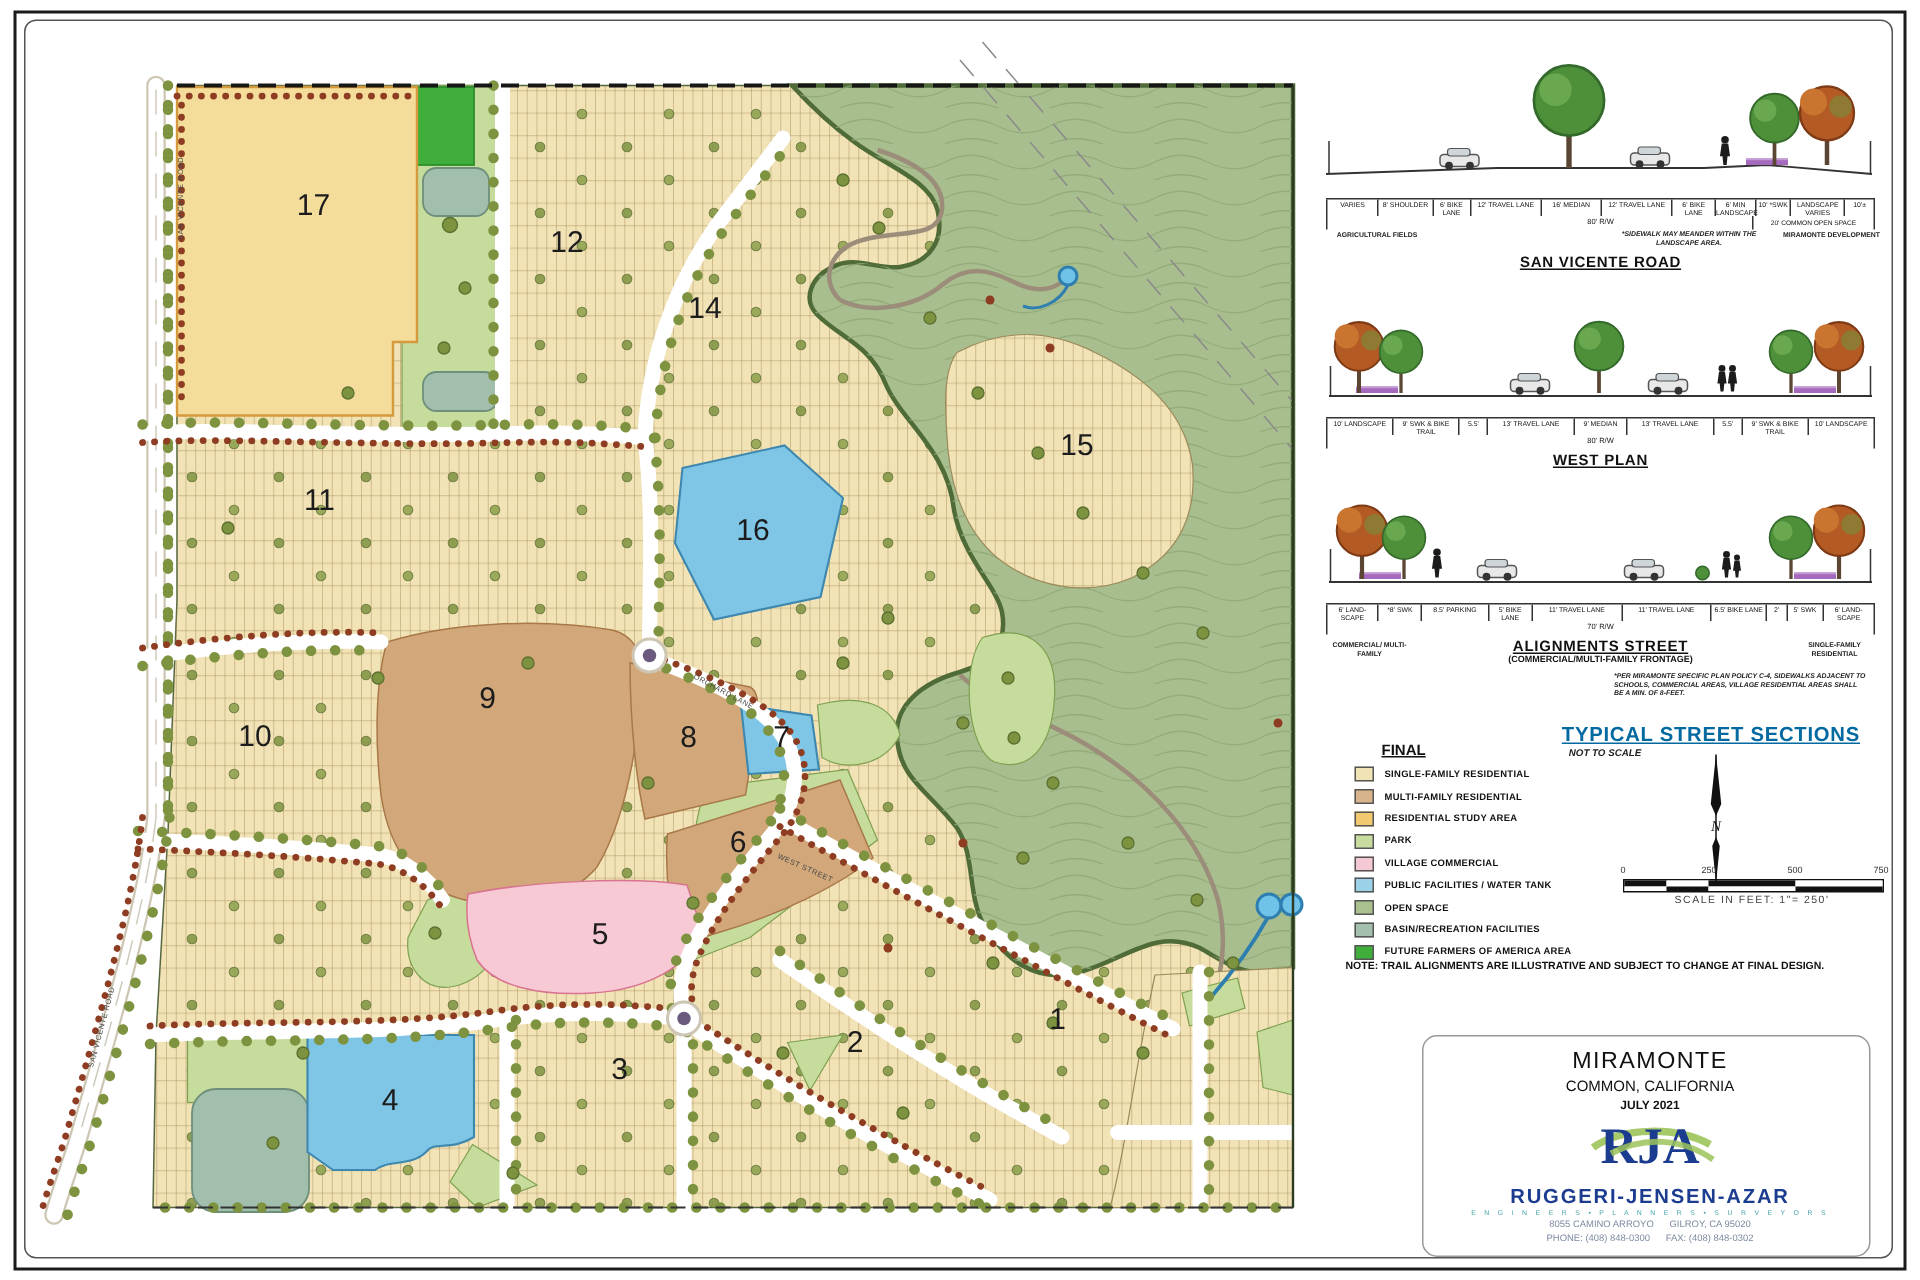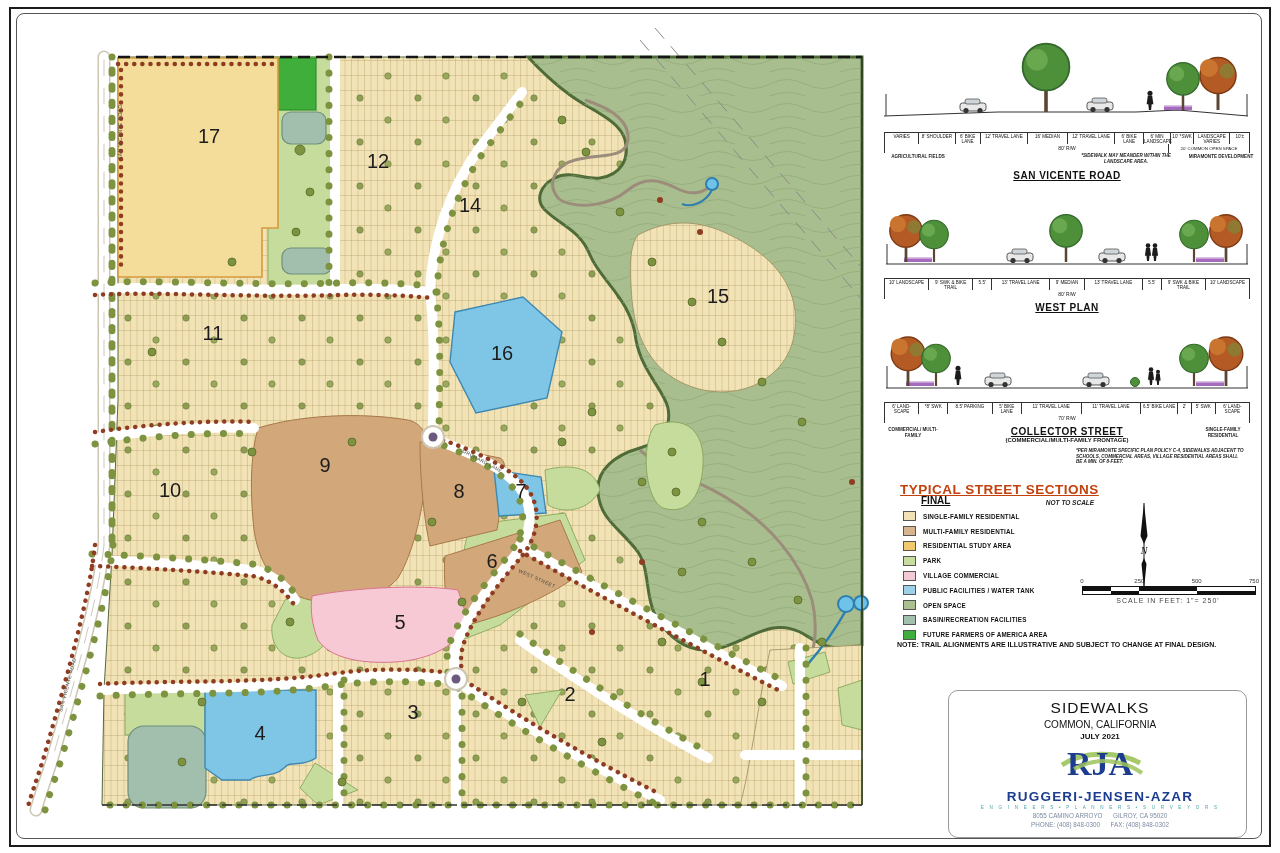--- a/index.html
+++ b/index.html
@@ -13,21 +13,21 @@
   .section{position:absolute;width:378px;}
   .sec-svg{display:block;width:100%;}
   .dims{display:flex;border-top:1px solid #333;border-right:1px solid #333;margin:0 6px;}
   .dim{border-left:1px solid #333;font-size:4.6px;line-height:1.1;text-align:center;padding:1px 0 0;color:#111;min-width:0;}
   .rwrow{position:relative;margin:0 6px;height:9px;border-left:1px solid #333;border-right:1px solid #333;font-size:5px;color:#111;text-align:center;line-height:9px;}
   .rw2{position:absolute;right:0;top:0;width:22%;border-left:1px solid #333;font-size:4.4px;line-height:9px;}
   .sec-name{text-align:center;font-size:10px;font-weight:bold;letter-spacing:.5px;color:#111;text-decoration:underline;margin-top:3px;}
   .sec-sub{text-align:center;font-size:6px;font-weight:bold;color:#111;}
   .sec-note{position:absolute;font-size:4.6px;font-weight:bold;color:#222;line-height:1.2;text-align:center;}
   .italic{font-style:italic;}
-  .hdr-title{position:absolute;left:900px;top:482px;width:340px;text-align:left;font-size:13.5px;font-weight:bold;letter-spacing:.5px;text-decoration:underline;color:#c2410c;}
+  .hdr-title{position:absolute;left:900px;top:482px;width:340px;text-align:right;font-size:13.5px;font-weight:bold;letter-spacing:.5px;text-decoration:underline;color:#0369a1;}
   .hdr-note{position:absolute;left:900px;top:499px;width:340px;text-align:center;font-size:6.5px;font-style:italic;font-weight:bold;color:#222;}
   .legend{position:absolute;left:903px;top:495px;width:235px;}
   .lg-title{font-size:10px;font-weight:bold;text-decoration:underline;margin-left:18px;margin-bottom:3px;color:#111;}
   .lg-row{display:flex;align-items:center;height:14.8px;}
   .sw{width:11px;height:8px;border:1px solid #555;margin-right:7px;flex:0 0 auto;}
   .lg-t{font-size:6.3px;font-weight:bold;color:#111;letter-spacing:.2px;}
   .map-note{position:absolute;left:897px;top:641px;width:372px;font-size:7px;font-weight:bold;color:#111;}
   .narrow{position:absolute;left:1128px;top:500px;}
   .scale{position:absolute;left:1082px;top:578px;width:172px;}
   .scale-ticks{position:relative;height:8px;font-size:6px;color:#333;}
@@ -433,21 +433,21 @@
         <div class="dim" data-interactable="false" style="flex: 0.9 1 0px;">5' SWK</div>
         <div class="dim" data-interactable="false" style="flex: 1.3 1 0px;">6' LAND- SCAPE</div>
       </div>
     <div class="rwrow" data-interactable="false">
       <span>70' R/W</span>
     </div>
     <div style="position:relative;height:0;">
       <span class="sec-note" style="left:4px;top:4px;width:62px;" data-interactable="false">COMMERCIAL/ MULTI-FAMILY</span>
       <span class="sec-note" style="right:2px;top:4px;width:62px;" data-interactable="false">SINGLE-FAMILY RESIDENTIAL</span>
     </div>
-    <div class="sec-name" data-interactable="false">COLLECTOR STREET</div>
+    <div class="sec-name" data-interactable="false">ALIGNMENTS STREET</div>
     <div class="sec-sub" data-interactable="false">(COMMERCIAL/MULTI-FAMILY FRONTAGE)</div>
     <div class="sec-note italic" style="position:relative;left:198px;top:5px;width:168px;text-align:left;" data-interactable="false">*PER MIRAMONTE SPECIFIC PLAN POLICY C-4, SIDEWALKS ADJACENT TO SCHOOLS, COMMERCIAL AREAS, VILLAGE RESIDENTIAL AREAS SHALL BE A MIN. OF 8-FEET.</div>
   </div>
 
   <div class="hdr-title" data-interactable="false">TYPICAL STREET SECTIONS</div>
   <div class="hdr-note" data-interactable="false">NOT TO SCALE</div>
 
   <div class="legend" data-interactable="false">
     <div class="lg-title" data-interactable="false">FINAL</div>
     <div data-interactable="false">
@@ -514,21 +514,21 @@
         <div class="sb-w"></div>
         <div class="sb-b"></div>
     </div>
     <div class="scale-cap" data-interactable="false">SCALE IN FEET: 1"= 250'</div>
   </div>
 
   <div class="map-note" data-interactable="false">NOTE: TRAIL ALIGNMENTS ARE ILLUSTRATIVE AND SUBJECT TO CHANGE AT FINAL DESIGN.</div>
 
   <div class="tblock" data-interactable="false"></div>
   <div class="tb-inner" data-interactable="false">
-    <div class="tb-2" data-interactable="false">SIDEWALKS</div>
+    <div class="tb-2" data-interactable="false">MIRAMONTE</div>
     <div class="tb-3" data-interactable="false">COMMON, CALIFORNIA</div>
     <div class="tb-4" data-interactable="false">JULY 2021</div>
     <svg width="96" height="42" viewBox="0 0 96 42" style="margin-top:2px" data-interactable="false">
       <path d="M10,22 C30,8 66,8 88,20" stroke="#9CC35A" stroke-width="5" fill="none" opacity=".9"></path>
       <text x="48" y="32" text-anchor="middle" font-family="Liberation Serif, serif" font-weight="bold" font-size="34" fill="#1B3C8F">RJA</text>
       <path d="M22,26 C44,14 70,16 90,30" stroke="#9CC35A" stroke-width="4" fill="none" opacity=".85"></path>
     </svg>
     <div class="tb-firm" data-interactable="false">RUGGERI-JENSEN-AZAR</div>
     <div class="tb-tag" data-interactable="false">E N G I N E E R S   •   P L A N N E R S   •   S U R V E Y O R S</div>
     <div class="tb-addr" data-interactable="false"><span>8055 CAMINO ARROYO      GILROY, CA 95020</span>

